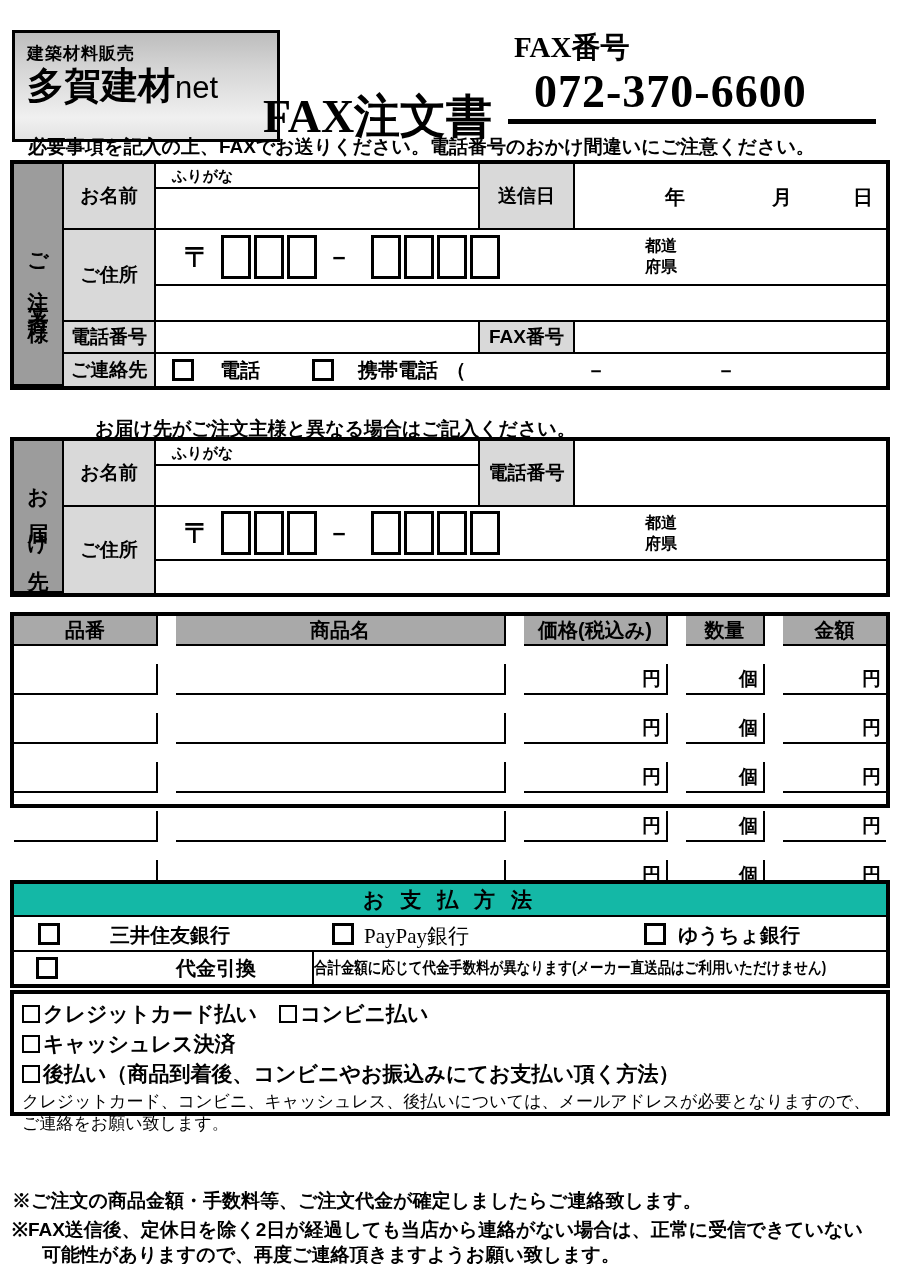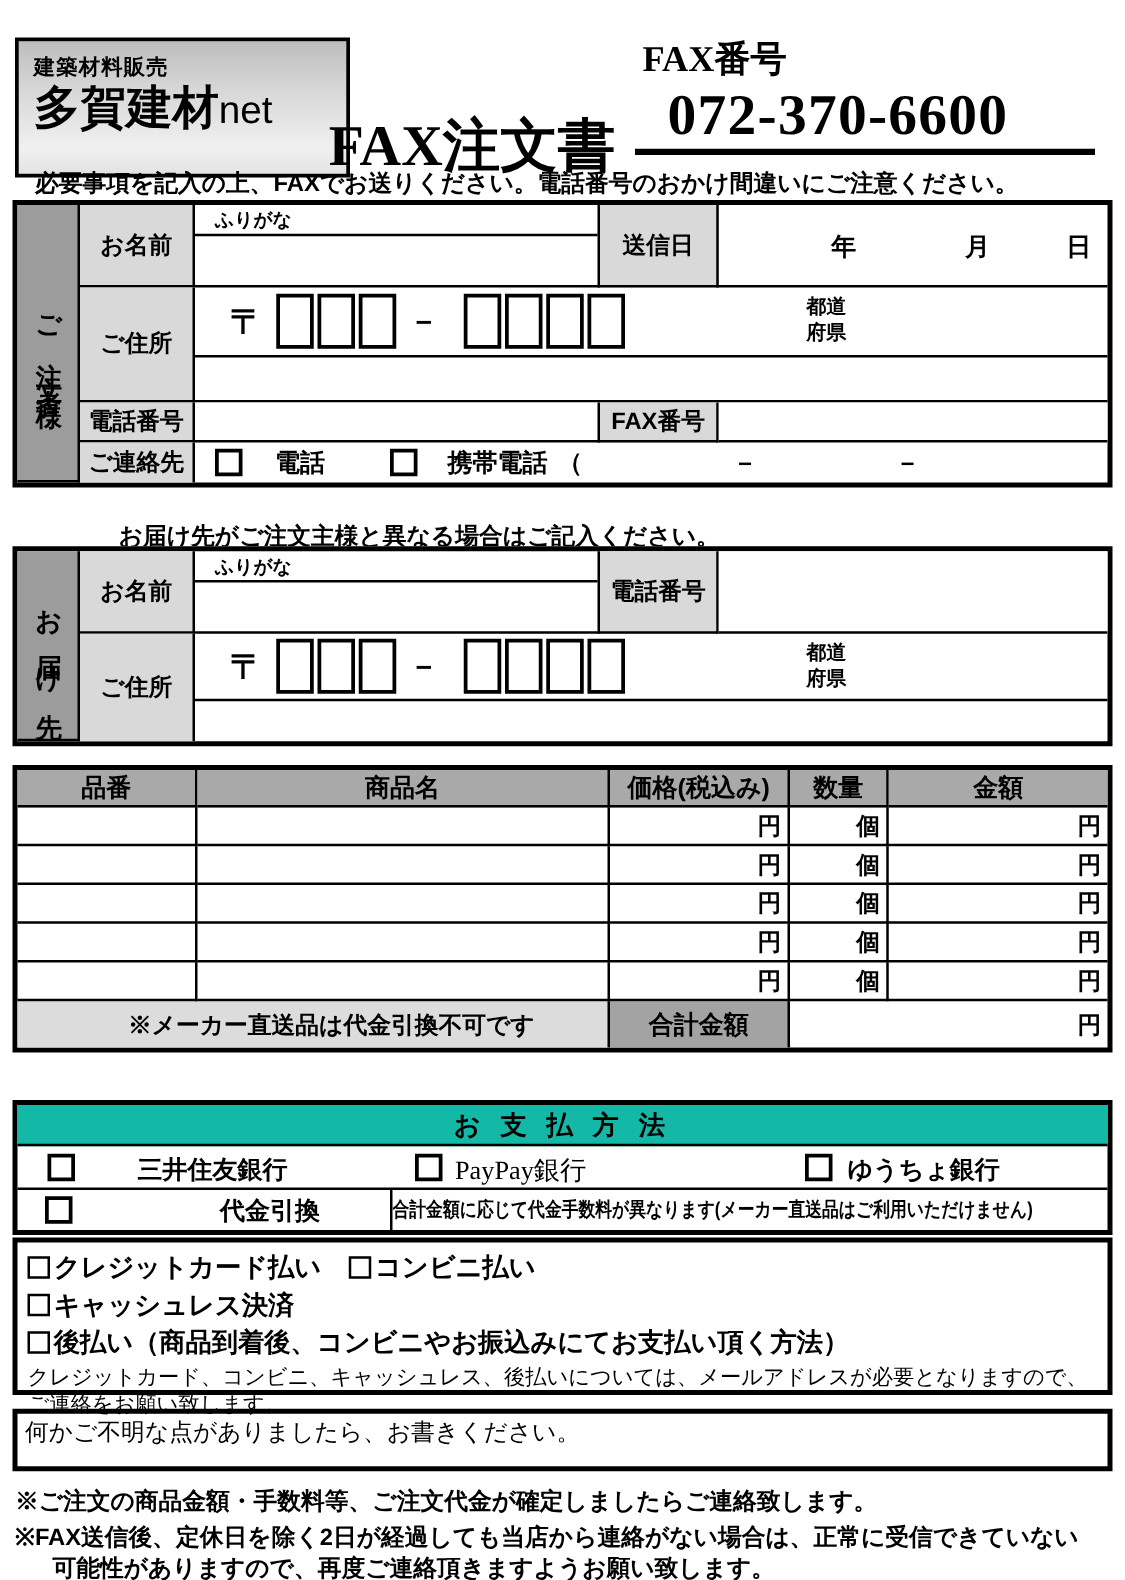--- a/index.html
+++ b/index.html
@@ -54,23 +54,23 @@
   .postal-mark{font-size:27px;font-weight:bold;margin-left:28px;}
   .pgroup{display:flex;gap:3px;margin-left:10px;}
   .pbox{width:30px;height:44px;background:#fff;border:3px solid #000;box-sizing:border-box;flex:none;}
   .pdash{font-size:24px;font-weight:bold;margin:0 10px;}
   .pref{position:absolute;left:465px;top:6px;width:80px;text-align:center;
         font-size:16px;font-weight:bold;line-height:1.3;}
   .contact-row{display:flex;align-items:center;font-size:20px;font-weight:bold;}
   .delivery-note{left:95px;top:416px;font-size:19px;font-weight:bold;}
 
   
-  .t3{left:10px;top:612px;width:880px;height:230px;
+  .t3{left:10px;top:612px;width:880px;height:196px;
       grid-template-columns:144px 330px 144px 79px 1fr;
-      grid-template-rows:30px repeat(5,31px) 1fr;}
+      grid-template-rows:30px repeat(5,31px) 1fr;gap:18px;}
   .ph{background:#a9a9a9;display:flex;align-items:center;justify-content:center;
       font-weight:bold;font-size:20px;grid-row:1;}
   .unit{display:flex;align-items:center;justify-content:flex-end;
         padding-right:5px;font-weight:bold;font-size:19px;}
   .tnote{grid-row:7;grid-column:1/3;background:#dcdcdc;display:flex;align-items:center;
          justify-content:center;font-weight:bold;font-size:19px;padding-left:30px;}
   .tlabel{grid-row:7;grid-column:3;background:#a3a3a3;display:flex;align-items:center;
           justify-content:center;font-weight:bold;font-size:20px;}
   .tval{grid-row:7;grid-column:4/6;}
 
@@ -312,21 +312,18 @@
     <div class="opt-line">
       <span class="cbx-s"></span>
       <span>後払い（商品到着後、コンビニやお振込みにてお支払い頂く方法）</span>
     </div>
     <div class="email-note">
       <span>クレジットカード、コンビニ、キャッシュレス、後払いについては、メールアドレスが必要となりますので、</span><br>
       <span>ご連絡をお願い致します。</span>
     </div>
   </div>
 
-  <div class="abs comment-box">
-    <span>何かご不明な点がありましたら、お書きください。</span>
-  </div>
 
   <div class="abs f1">※ご注文の商品金額・手数料等、ご注文代金が確定しましたらご連絡致します。</div>
   <div class="abs f2">※FAX送信後、定休日を除く2日が経過しても当店から連絡がない場合は、正常に受信できていない</div>
   <div class="abs f3">可能性がありますので、再度ご連絡頂きますようお願い致します。</div>
 
 </div>
 
 </body></html>

